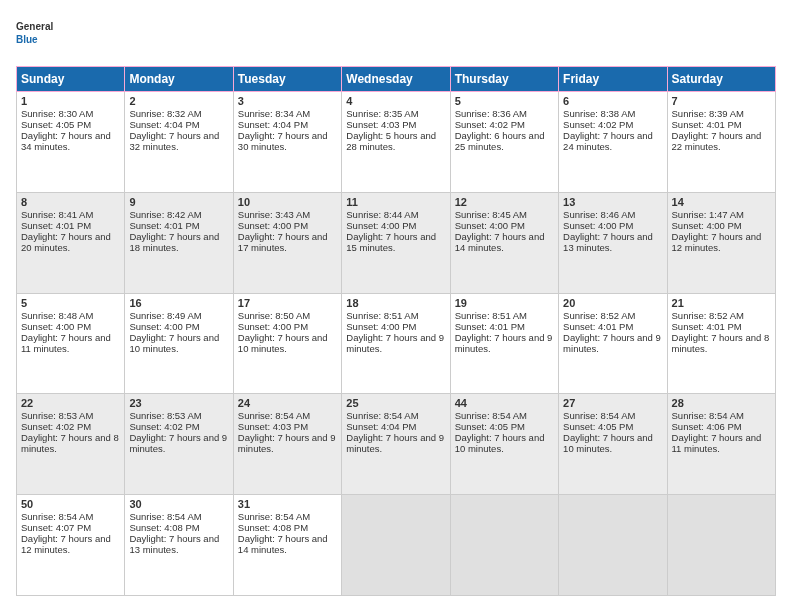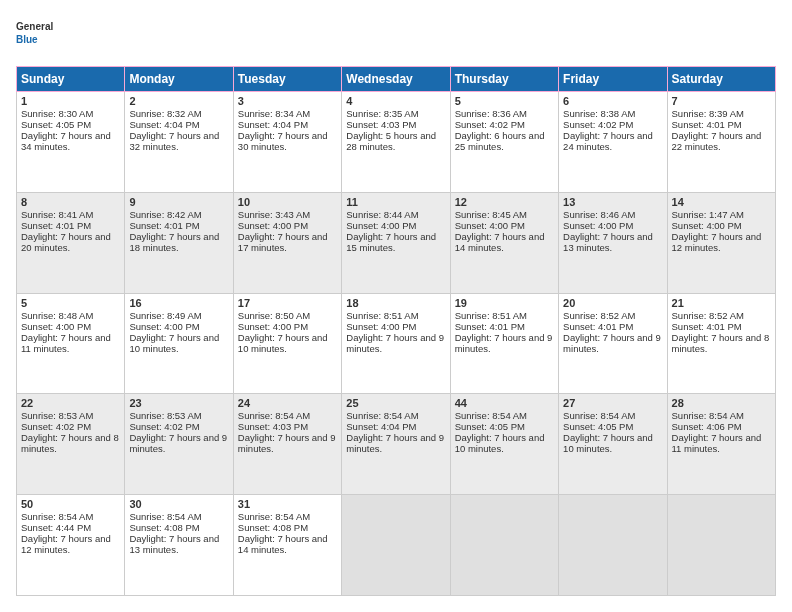--- a/index.html
+++ b/index.html
@@ -140,21 +140,21 @@
         <tr class="row-even">
           <td><span class="day-num">22</span><span>Sunrise: 8:53 AM</span><br><span>Sunset: 4:02 PM</span><br><span>Daylight: 7 hours and 8 minutes.</span></td>
           <td><span class="day-num">23</span><span>Sunrise: 8:53 AM</span><br><span>Sunset: 4:02 PM</span><br><span>Daylight: 7 hours and 9 minutes.</span></td>
           <td><span class="day-num">24</span><span>Sunrise: 8:54 AM</span><br><span>Sunset: 4:03 PM</span><br><span>Daylight: 7 hours and 9 minutes.</span></td>
           <td><span class="day-num">25</span><span>Sunrise: 8:54 AM</span><br><span>Sunset: 4:04 PM</span><br><span>Daylight: 7 hours and 9 minutes.</span></td>
           <td><span class="day-num">44</span><span>Sunrise: 8:54 AM</span><br><span>Sunset: 4:05 PM</span><br><span>Daylight: 7 hours and 10 minutes.</span></td>
           <td><span class="day-num">27</span><span>Sunrise: 8:54 AM</span><br><span>Sunset: 4:05 PM</span><br><span>Daylight: 7 hours and 10 minutes.</span></td>
           <td><span class="day-num">28</span><span>Sunrise: 8:54 AM</span><br><span>Sunset: 4:06 PM</span><br><span>Daylight: 7 hours and 11 minutes.</span></td>
         </tr>
         <tr class="row-odd">
-          <td><span class="day-num">50</span><span>Sunrise: 8:54 AM</span><br><span>Sunset: 4:44 PM</span><br><span>Daylight: 7 hours and 12 minutes.</span></td>
+          <td><span class="day-num">50</span><span>Sunrise: 8:54 AM</span><br><span>Sunset: 4:07 PM</span><br><span>Daylight: 7 hours and 12 minutes.</span></td>
           <td><span class="day-num">30</span><span>Sunrise: 8:54 AM</span><br><span>Sunset: 4:08 PM</span><br><span>Daylight: 7 hours and 13 minutes.</span></td>
           <td><span class="day-num">31</span><span>Sunrise: 8:54 AM</span><br><span>Sunset: 4:08 PM</span><br><span>Daylight: 7 hours and 14 minutes.</span></td>
           <td style="background: rgb(224, 224, 224);"></td>
           <td style="background: rgb(224, 224, 224);"></td>
           <td style="background: rgb(224, 224, 224);"></td>
           <td style="background: rgb(224, 224, 224);"></td>
         </tr>
       </tbody>
   </table>
 </div>

